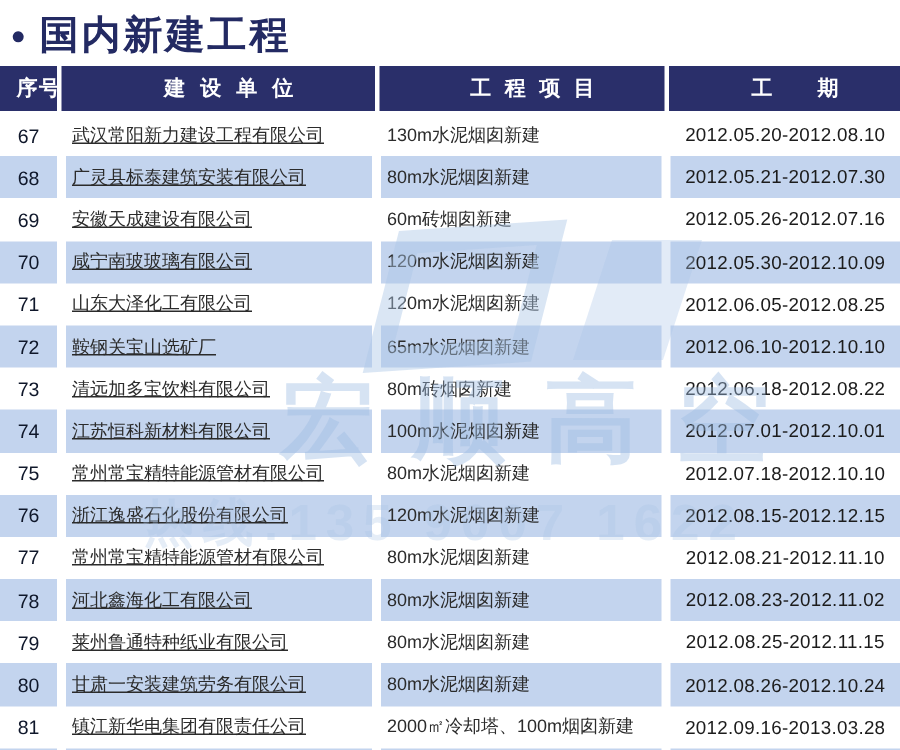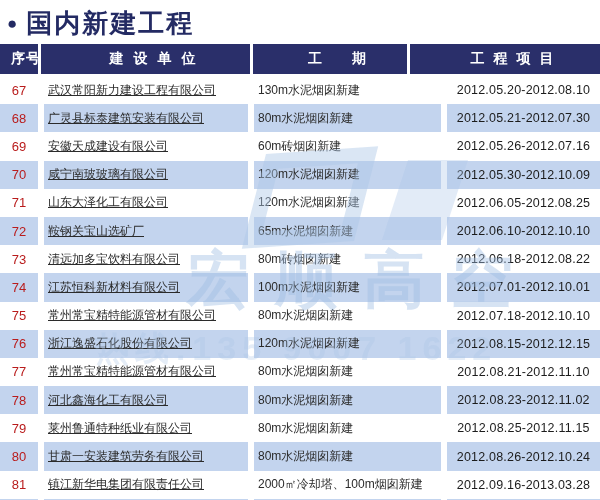--- a/index.html
+++ b/index.html
@@ -67,21 +67,21 @@
     align-items: stretch;
   }
   .cell {
     display: flex; align-items: center;
     font-size: 12px;
     color: #2b2b2b;
     background: transparent;
     overflow: hidden; white-space: nowrap;
   }
   .stripe .cell { background: #c3d4ee; }
-  .c1 { width: 38px;  justify-content: center; font-size: 13px; color: #b91c1c; }
+  .c1 { width: 38px;  justify-content: center; font-size: 13px; color: #0f172a; }
   .c2 { width: 204px; padding-left: 4px; text-decoration: underline; }
   .c3 { width: 187px; padding-left: 4px; }
   .c4 { width: 153px; justify-content: center; font-size: 12.5px; color: #1c1c1c; letter-spacing: 0.2px; }
   .sliver { flex: 1 1 auto; min-height: 0; height: auto; }
 
   
   .watermark {
     position: absolute; inset: 0;
     pointer-events: none;
     z-index: 3;
@@ -125,22 +125,22 @@
 <div class="page">
 
   <div class="title-row">
     <span class="bullet">●</span>
     <span class="title-text">国内新建工程</span>
   </div>
 
   <div class="header-row">
     <div class="header-cell h1">序号</div>
     <div class="header-cell h2">建设单位</div>
+    <div class="header-cell h3">工程项目</div>
     <div class="header-cell h4">工期</div>
-    <div class="header-cell h3">工程项目</div>
   </div>
 
   <div class="table-body" id="table-body">
     <div class="row">
       <div class="cell c1">67</div>
       <div class="cell c2">武汉常阳新力建设工程有限公司</div>
       <div class="cell c3">130m水泥烟囱新建</div>
       <div class="cell c4">2012.05.20-2012.08.10</div>
     </div>
 

